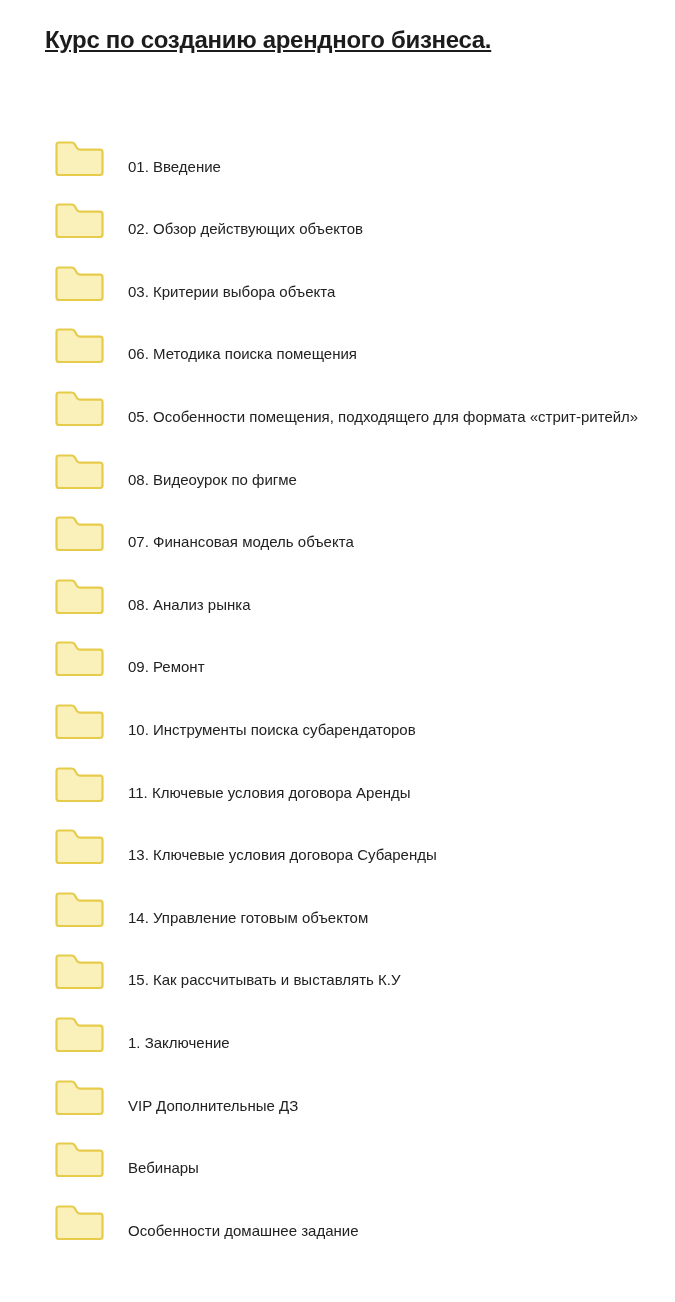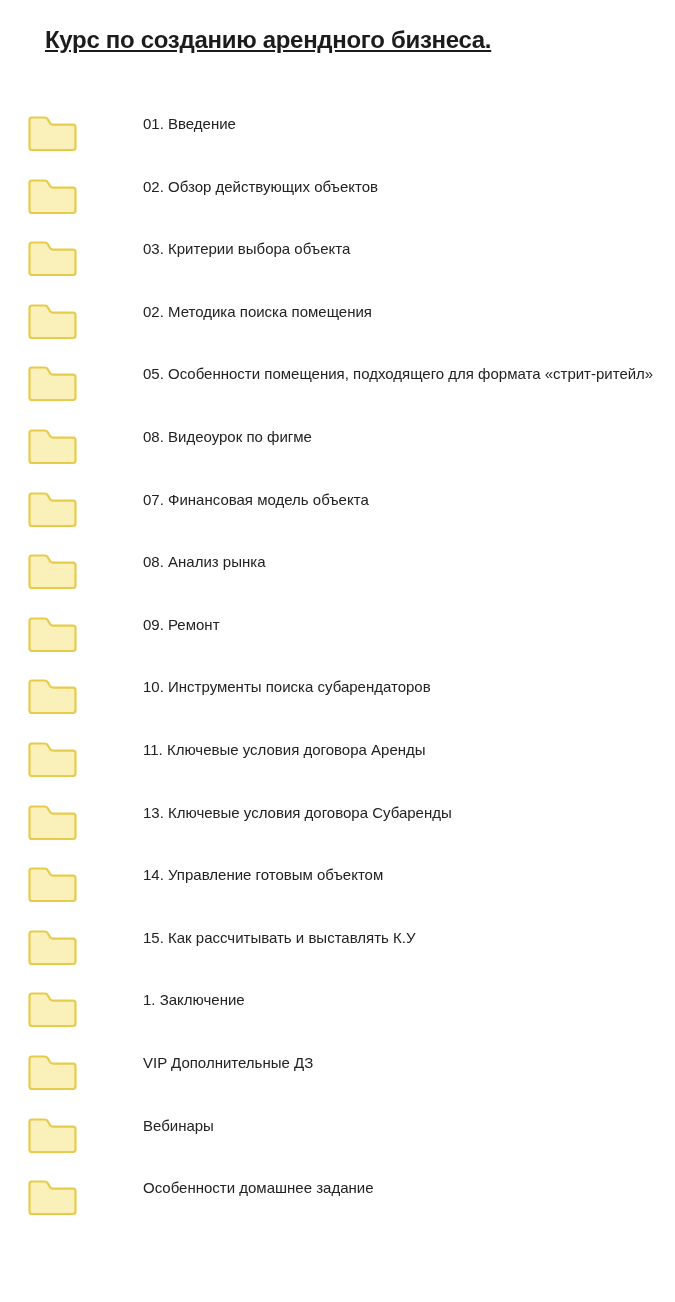--- a/index.html
+++ b/index.html
@@ -30,24 +30,23 @@
     color: var(--title-color);
     white-space: nowrap;
     text-decoration: underline;
   }
   .folder-list {
     margin-top: 56px;
   }
   .folder-row {
     height: 62.6px;
     display: flex;
-    align-items: flex-start;
-    padding-left: 28px;
+    align-items: flex-end;
+    padding-left: 55px;
     cursor: pointer;
-    gap: 42px;
   }
   .folder-icon-wrap {
     width: 49px;
     height: 38px;
     flex: 0 0 49px;
     margin-right: 24px;
     display: flex;
     align-items: center;
   }
   .folder-icon-wrap svg path {
@@ -95,21 +94,21 @@
     </span>
     <span class="folder-label">03. Критерии выбора объекта</span>
   </div>
 
   <div class="folder-row">
     <span class="folder-icon-wrap">
       <svg width="49" height="38" viewBox="0 0 49 38" aria-hidden="true">
         <path d="M1.5 33.5 L1.5 6 Q1.5 3.5 4 3.5 L16.5 3.5 Q18.8 3.5 19.8 5.3 L21.8 8.8 Q22.8 10.7 25 10.7 L45 10.7 Q47.5 10.7 47.5 13.2 L47.5 33.5 Q47.5 36 45 36 L4 36 Q1.5 36 1.5 33.5 Z"></path>
       </svg>
     </span>
-    <span class="folder-label">02. Методика поиска помещения</span>
+    <span class="folder-label">06. Методика поиска помещения</span>
   </div>
 
   <div class="folder-row">
     <span class="folder-icon-wrap">
       <svg width="49" height="38" viewBox="0 0 49 38" aria-hidden="true">
         <path d="M1.5 33.5 L1.5 6 Q1.5 3.5 4 3.5 L16.5 3.5 Q18.8 3.5 19.8 5.3 L21.8 8.8 Q22.8 10.7 25 10.7 L45 10.7 Q47.5 10.7 47.5 13.2 L47.5 33.5 Q47.5 36 45 36 L4 36 Q1.5 36 1.5 33.5 Z"></path>
       </svg>
     </span>
     <span class="folder-label">05. Особенности помещения, подходящего для формата «стрит-ритейл»</span>
   </div>

